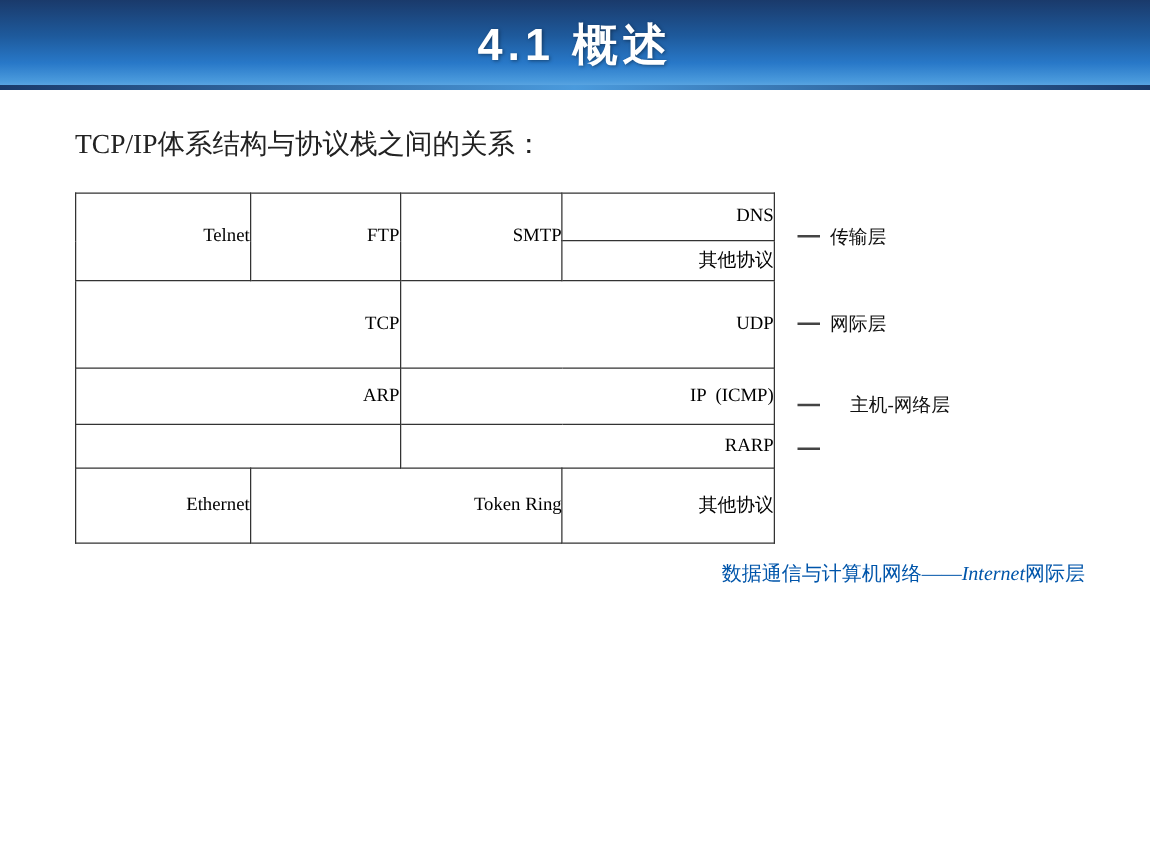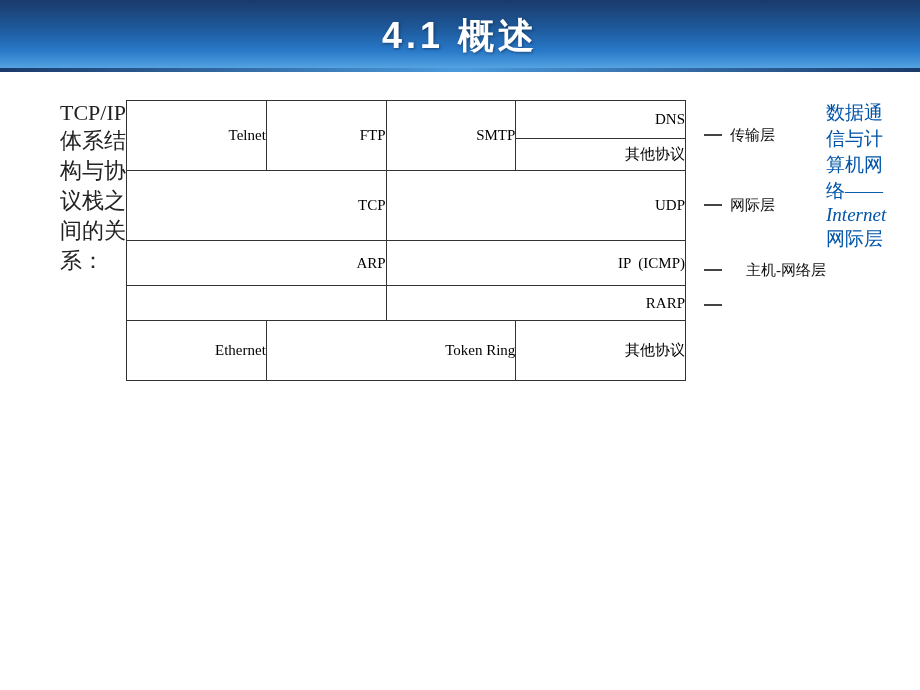--- a/index.html
+++ b/index.html
@@ -46,21 +46,21 @@
       font-weight: bold;
       font-family: "SimHei", "黑体", sans-serif;
       letter-spacing: 4px;
       text-shadow: 1px 1px 3px rgba(0,0,0,0.4);
     }
 
     .content {
       flex: 1;
       padding: 28px 52px 20px 60px;
       display: flex;
-      flex-direction: row;
+      flex-direction: column;
       background: white;
     }
 
     .subtitle {
       font-size: 22px;
       color: #222;
       margin-bottom: 24px;
       font-family: "SimSun", "宋体", serif;
     }
 
@@ -118,22 +118,23 @@
 
     .cell-smtp {
       width: 130px;
     }
 
     .cell-dns {
       width: 170px;
     }
 
     .footer-text {
-      text-align: left;
-      font-size: 19px;
+      text-align: right;
+      margin-top: 14px;
+      font-size: 16px;
       color: #0055aa;
       font-family: "SimSun", "宋体", serif;
     }
 
     .footer-text span.en {
       font-family: "Times New Roman", serif;
       font-style: italic;
     }
 
     

